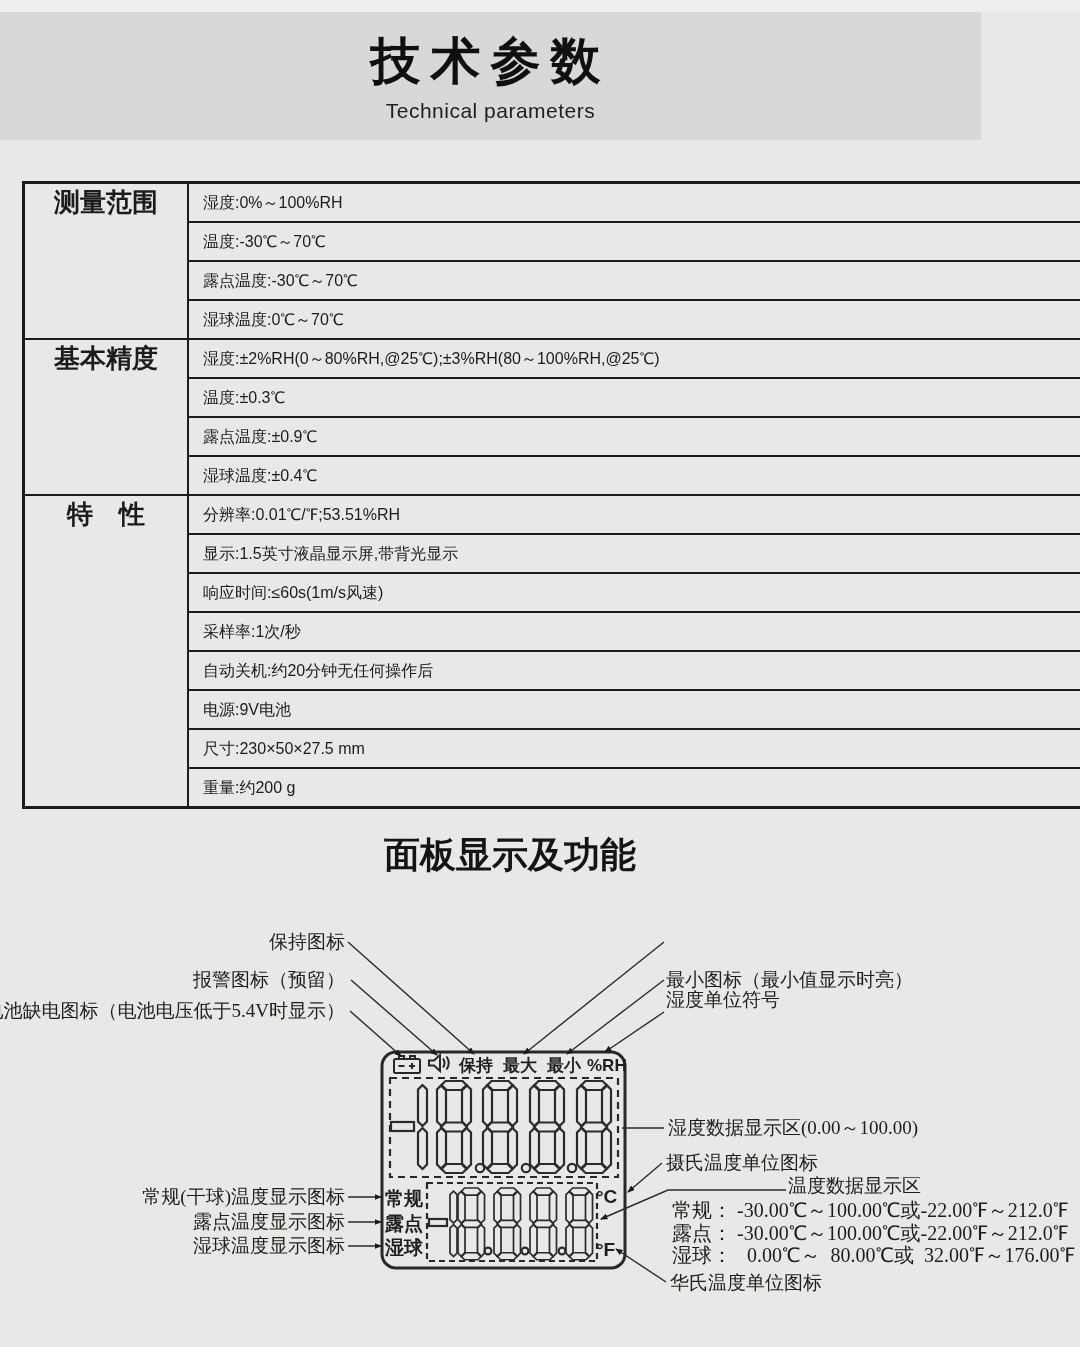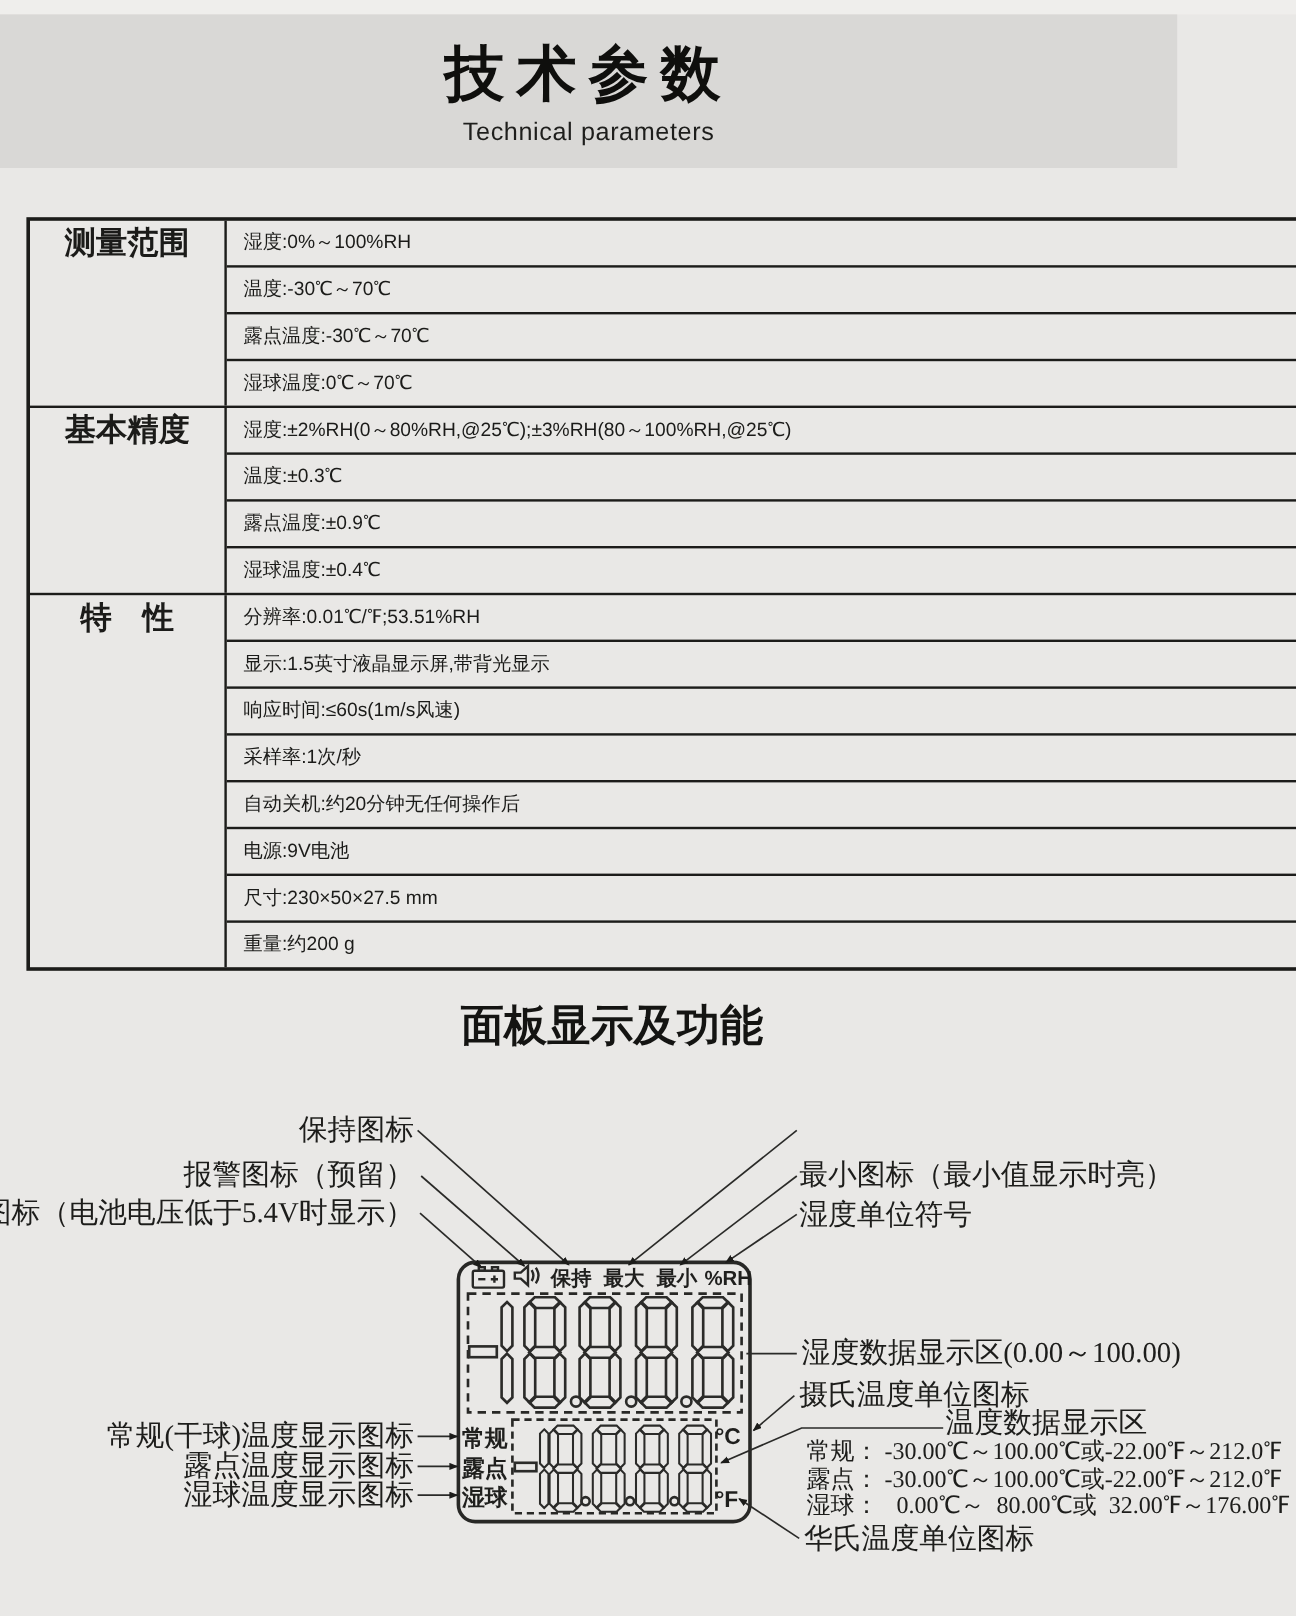--- a/index.html
+++ b/index.html
@@ -15,21 +15,21 @@
   .tgroup:first-child{border-top:none;}
   .tlabel{width:164px;flex:0 0 164px;border-right:2px solid #1c1c1a;font-size:26px;font-weight:600;text-align:center;line-height:37px;box-sizing:border-box;}
   .trows{flex:1;min-width:0;}
   .trow{height:37px;line-height:37px;border-top:2px solid #1c1c1a;padding-left:14px;font-size:16px;font-weight:500;white-space:nowrap;overflow:hidden;}
   .trow:first-child{border-top:none;}
 
   .panel-title{position:absolute;top:831px;left:0;width:1020px;text-align:center;font-size:36px;font-weight:bold;color:#141412;}
 
   .diagram{position:absolute;left:0;top:900px;width:1080px;height:447px;}
   .diagram svg{position:absolute;left:0;top:0;}
-  .callout{position:absolute;font-family:"Liberation Serif",serif;font-size:24px;color:#1d1d1b;white-space:pre;line-height:26px;}
+  .callout{position:absolute;font-family:"Liberation Serif",serif;font-size:19px;color:#1d1d1b;white-space:pre;line-height:26px;}
   .co-right-align{text-align:right;}
   .co-range{font-size:20px;}
   .seg{stroke:#2b2b29;stroke-width:2.2;fill:none;}
   .lcd-text{font-family:"Liberation Sans",sans-serif;font-weight:bold;fill:#1f1f1d;}
   .callout-line{stroke:#2a2a28;stroke-width:1.4;fill:none;}
 </style>
 </head>
 <body>
 
 <div class="page">
@@ -172,21 +172,21 @@
     </svg>
 
     <span class="callout co-right-align" style="right:735px;top:29px;">保持图标</span>
     <span class="callout co-right-align" style="right:735px;top:67px;">报警图标（预留）</span>
     <span class="callout co-right-align" style="right:735px;top:98px;">电池缺电图标（电池电压低于5.4V时显示）</span>
     <span class="callout co-right-align" style="right:735px;top:284px;">常规(干球)温度显示图标</span>
     <span class="callout co-right-align" style="right:735px;top:309px;">露点温度显示图标</span>
     <span class="callout co-right-align" style="right:735px;top:333px;">湿球温度显示图标</span>
 
     <span class="callout" style="left:666px;top:67px;">最小图标（最小值显示时亮）</span>
-    <span class="callout" style="left:666px;top:100px;">湿度单位符号</span>
+    <span class="callout" style="left:666px;top:87px;">湿度单位符号</span>
     <span class="callout" style="left:668px;top:215px;">湿度数据显示区(0.00～100.00)</span>
     <span class="callout" style="left:666px;top:250px;">摄氏温度单位图标</span>
     <span class="callout" style="left:788px;top:273px;">温度数据显示区</span>
     <span class="callout co-range" style="left:672px;top:297px;">常规： -30.00℃～100.00℃或-22.00℉～212.0℉</span>
     <span class="callout co-range" style="left:672px;top:320px;">露点： -30.00℃～100.00℃或-22.00℉～212.0℉</span>
     <span class="callout co-range" style="left:672px;top:342px;">湿球：   0.00℃～  80.00℃或  32.00℉～176.00℉</span>
     <span class="callout" style="left:670px;top:370px;">华氏温度单位图标</span>
   </div>
 </div>
 

